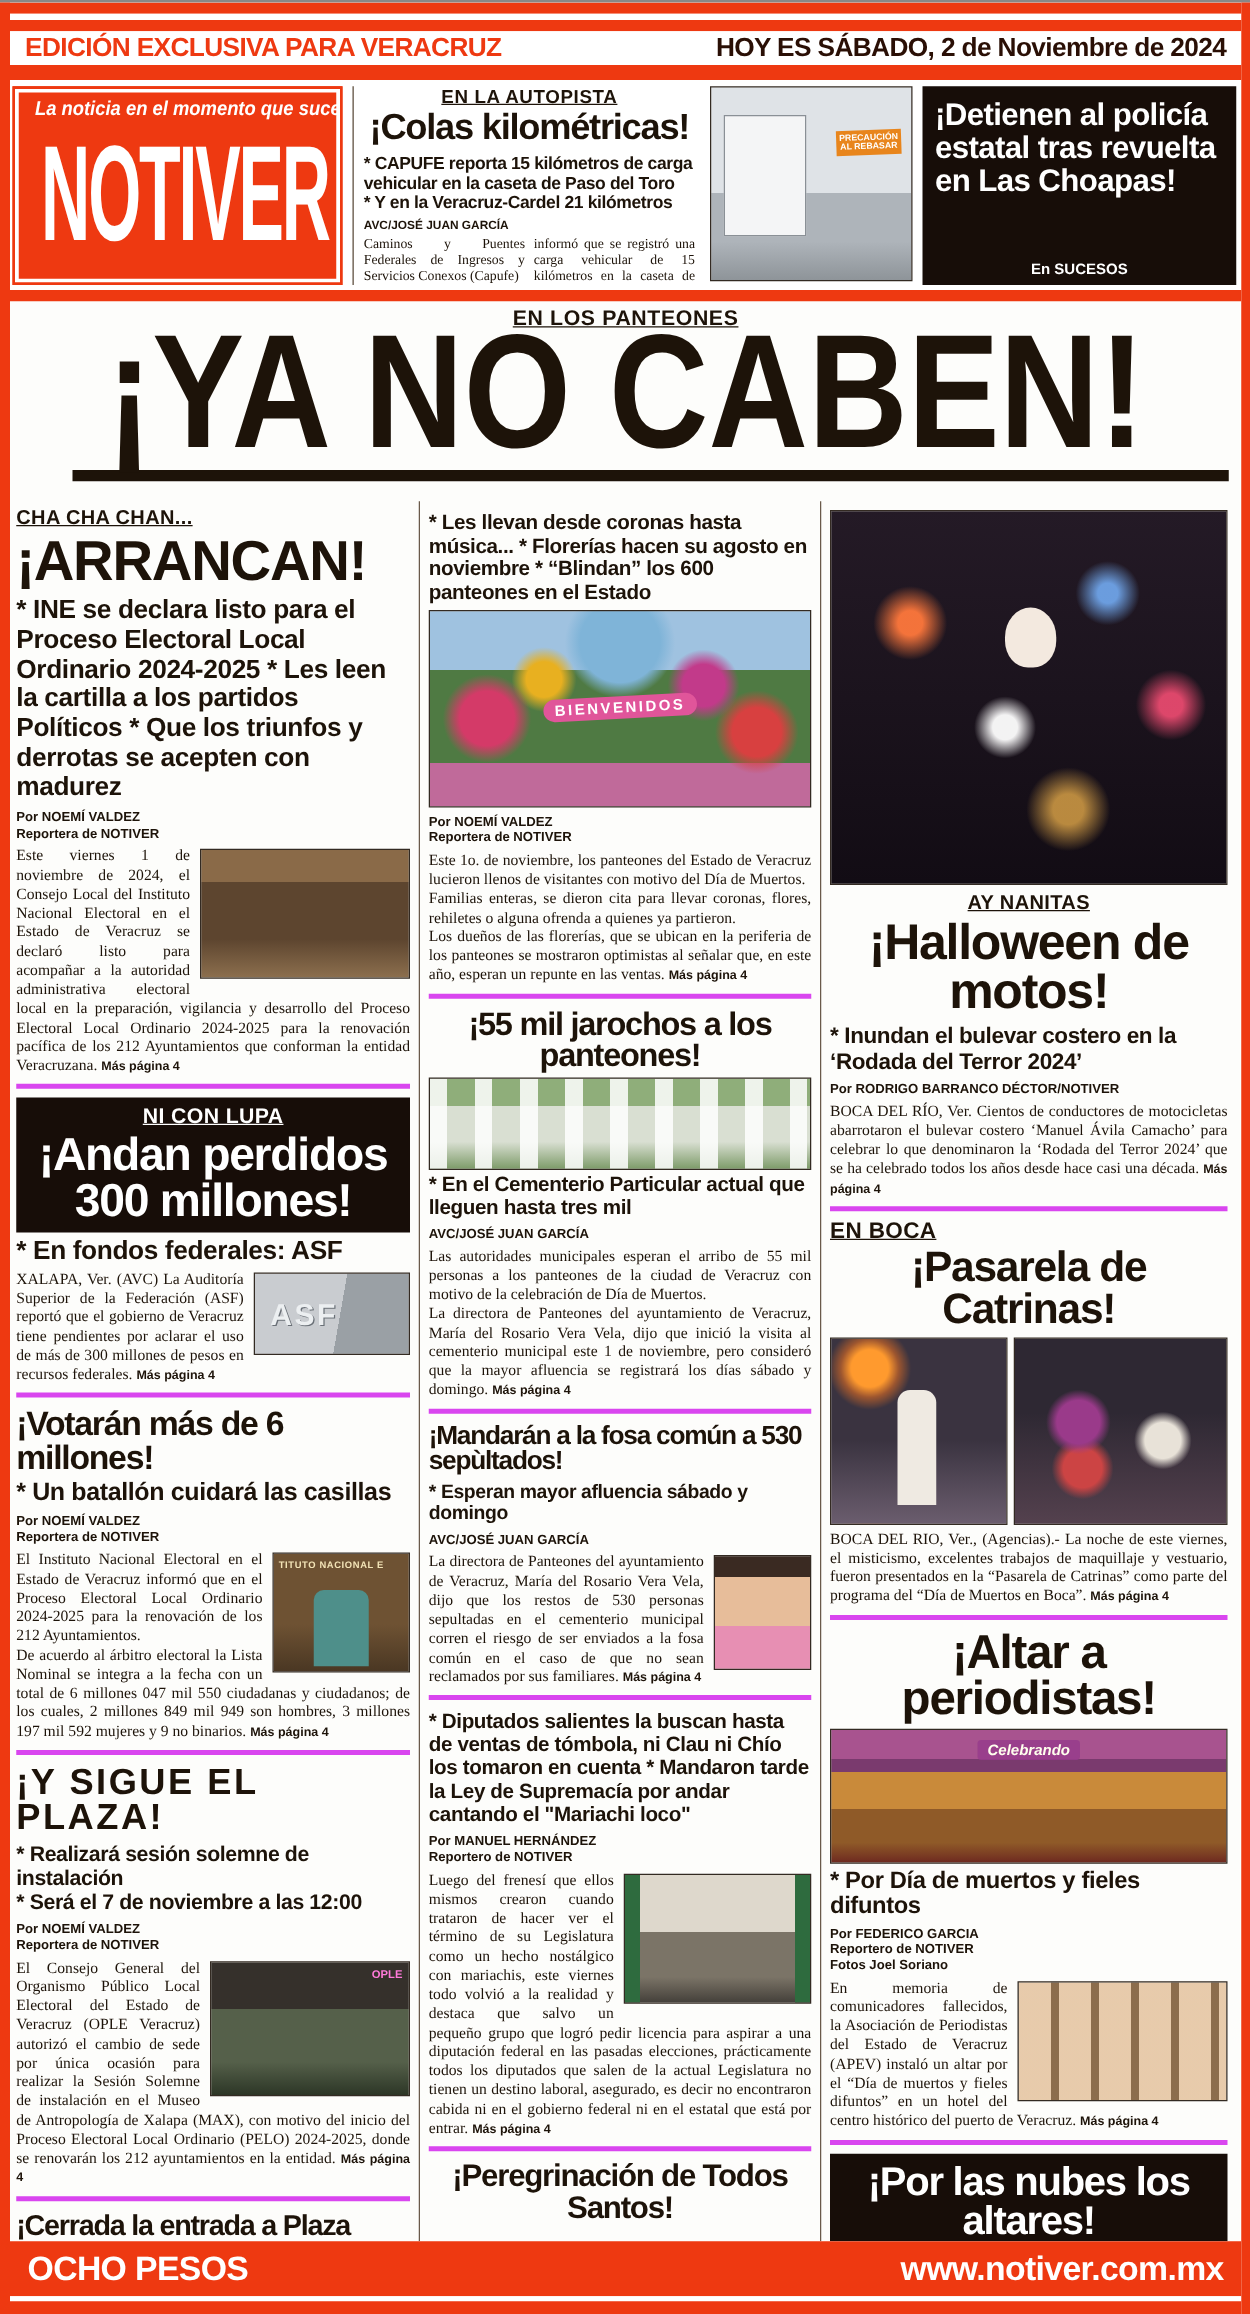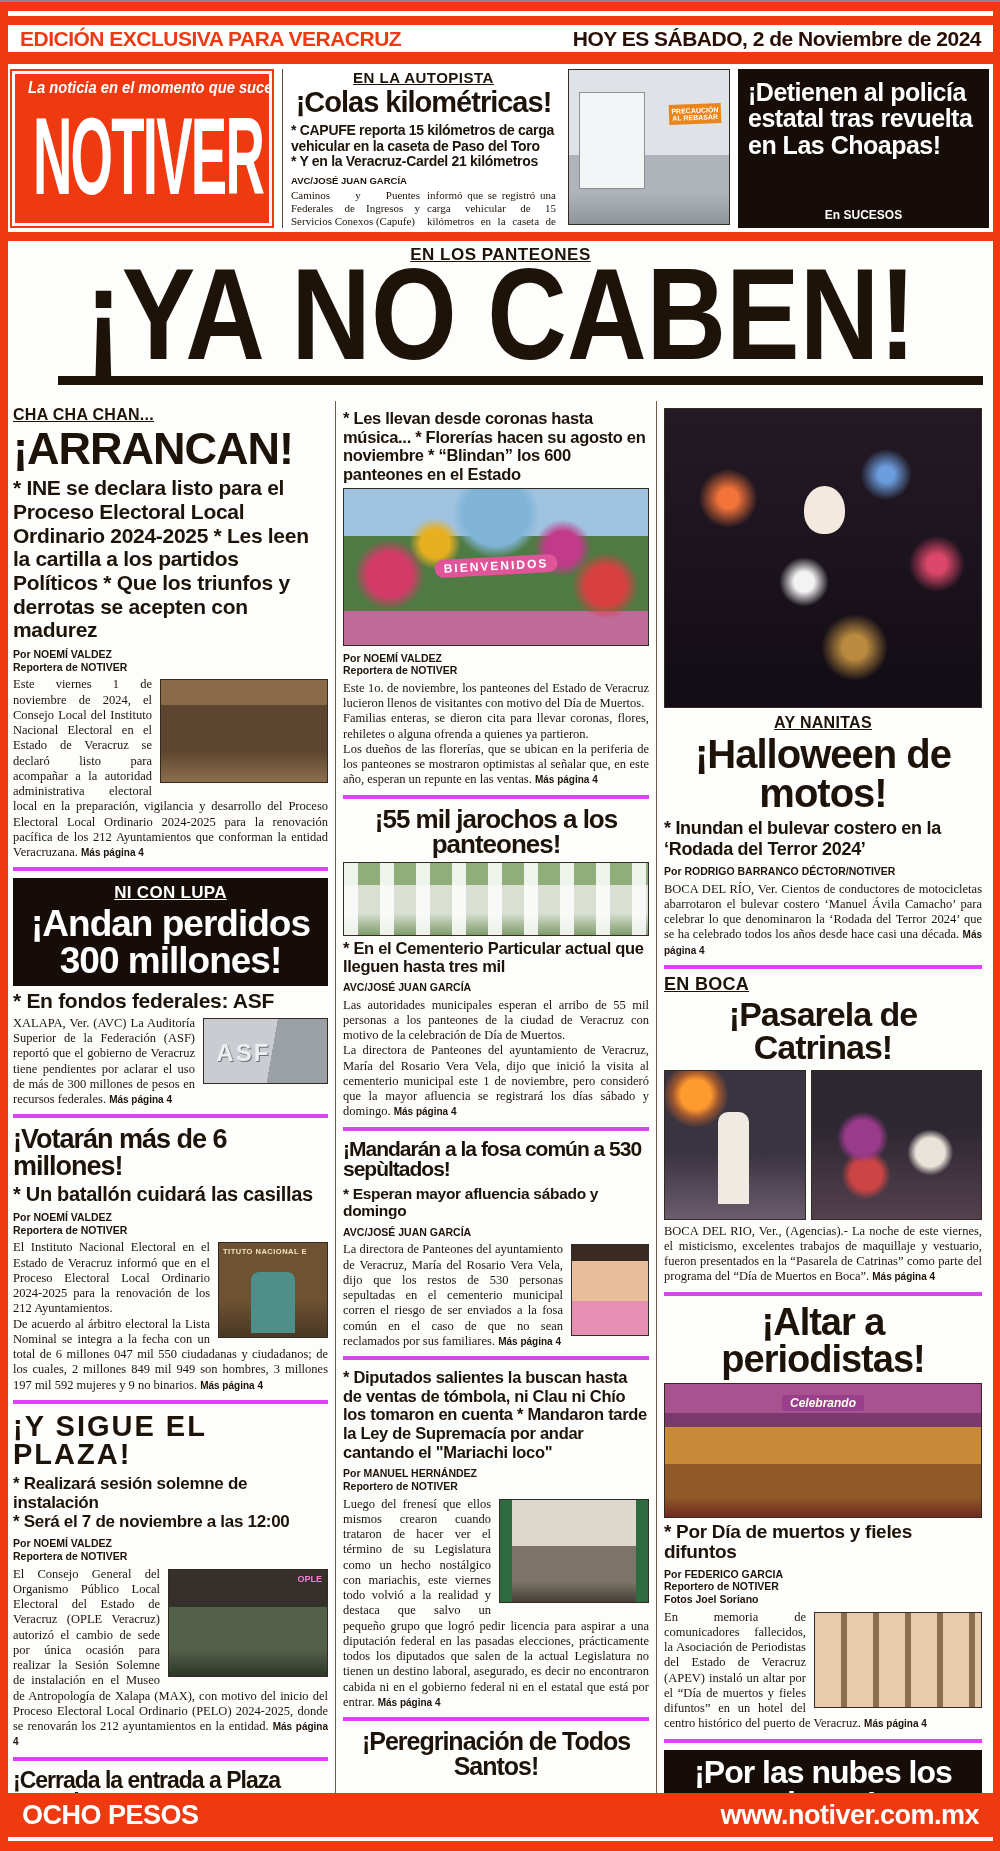--- a/index.html
+++ b/index.html
@@ -318,21 +318,21 @@
         <div class="h h-c" style="font-size:34px;">¡Pasarela de Catrinas!</div>
         <div class="photo-row">
           <div class="photo ph-catrina1" style="flex:1;height:150px;"></div>
           <div class="photo ph-catrina2" style="flex:1.2;height:150px;"></div>
         </div>
         <p class="caption"><span class="txt">BOCA DEL RIO, Ver., (Agencias).- La noche de este viernes, el misticismo, excelentes trabajos de maquillaje y vestuario, fueron presentados en la “Pasarela de Catrinas” como parte del programa del “Día de Muertos en Boca”.</span> <span class="more">Más página 4</span></p>
       </article>
 
       <article class="story clearfix">
         <div class="h h-c" style="font-size:38px;">¡Altar a periodistas!</div>
-        <div class="photo pfull ph-altar" style="height:135px;margin:2px 0 4px;">
+        <div class="photo pfull ph-altar" style="height:108px;margin:2px 0 4px;">
           <span class="plabel">Celebrando</span>
         </div>
         <div class="subhead" style="font-size:19px;">* Por Día de muertos y fieles difuntos</div>
         <div class="byline">
           <div>Por FEDERICO GARCIA</div>
           <div>Reportero de NOTIVER</div>
           <div>Fotos Joel Soriano</div>
         </div>
         <div class="photo fr ph-portraits" style="width:168px;height:96px;"></div>
         <p class="body"><span class="txt">En memoria de comunicadores fallecidos, la Asociación de Periodistas del Estado de Veracruz (APEV) instaló un altar por el “Día de muertos y fieles difuntos” en un hotel del centro histórico del puerto de Veracruz.</span> <span class="more">Más página 4</span></p>

